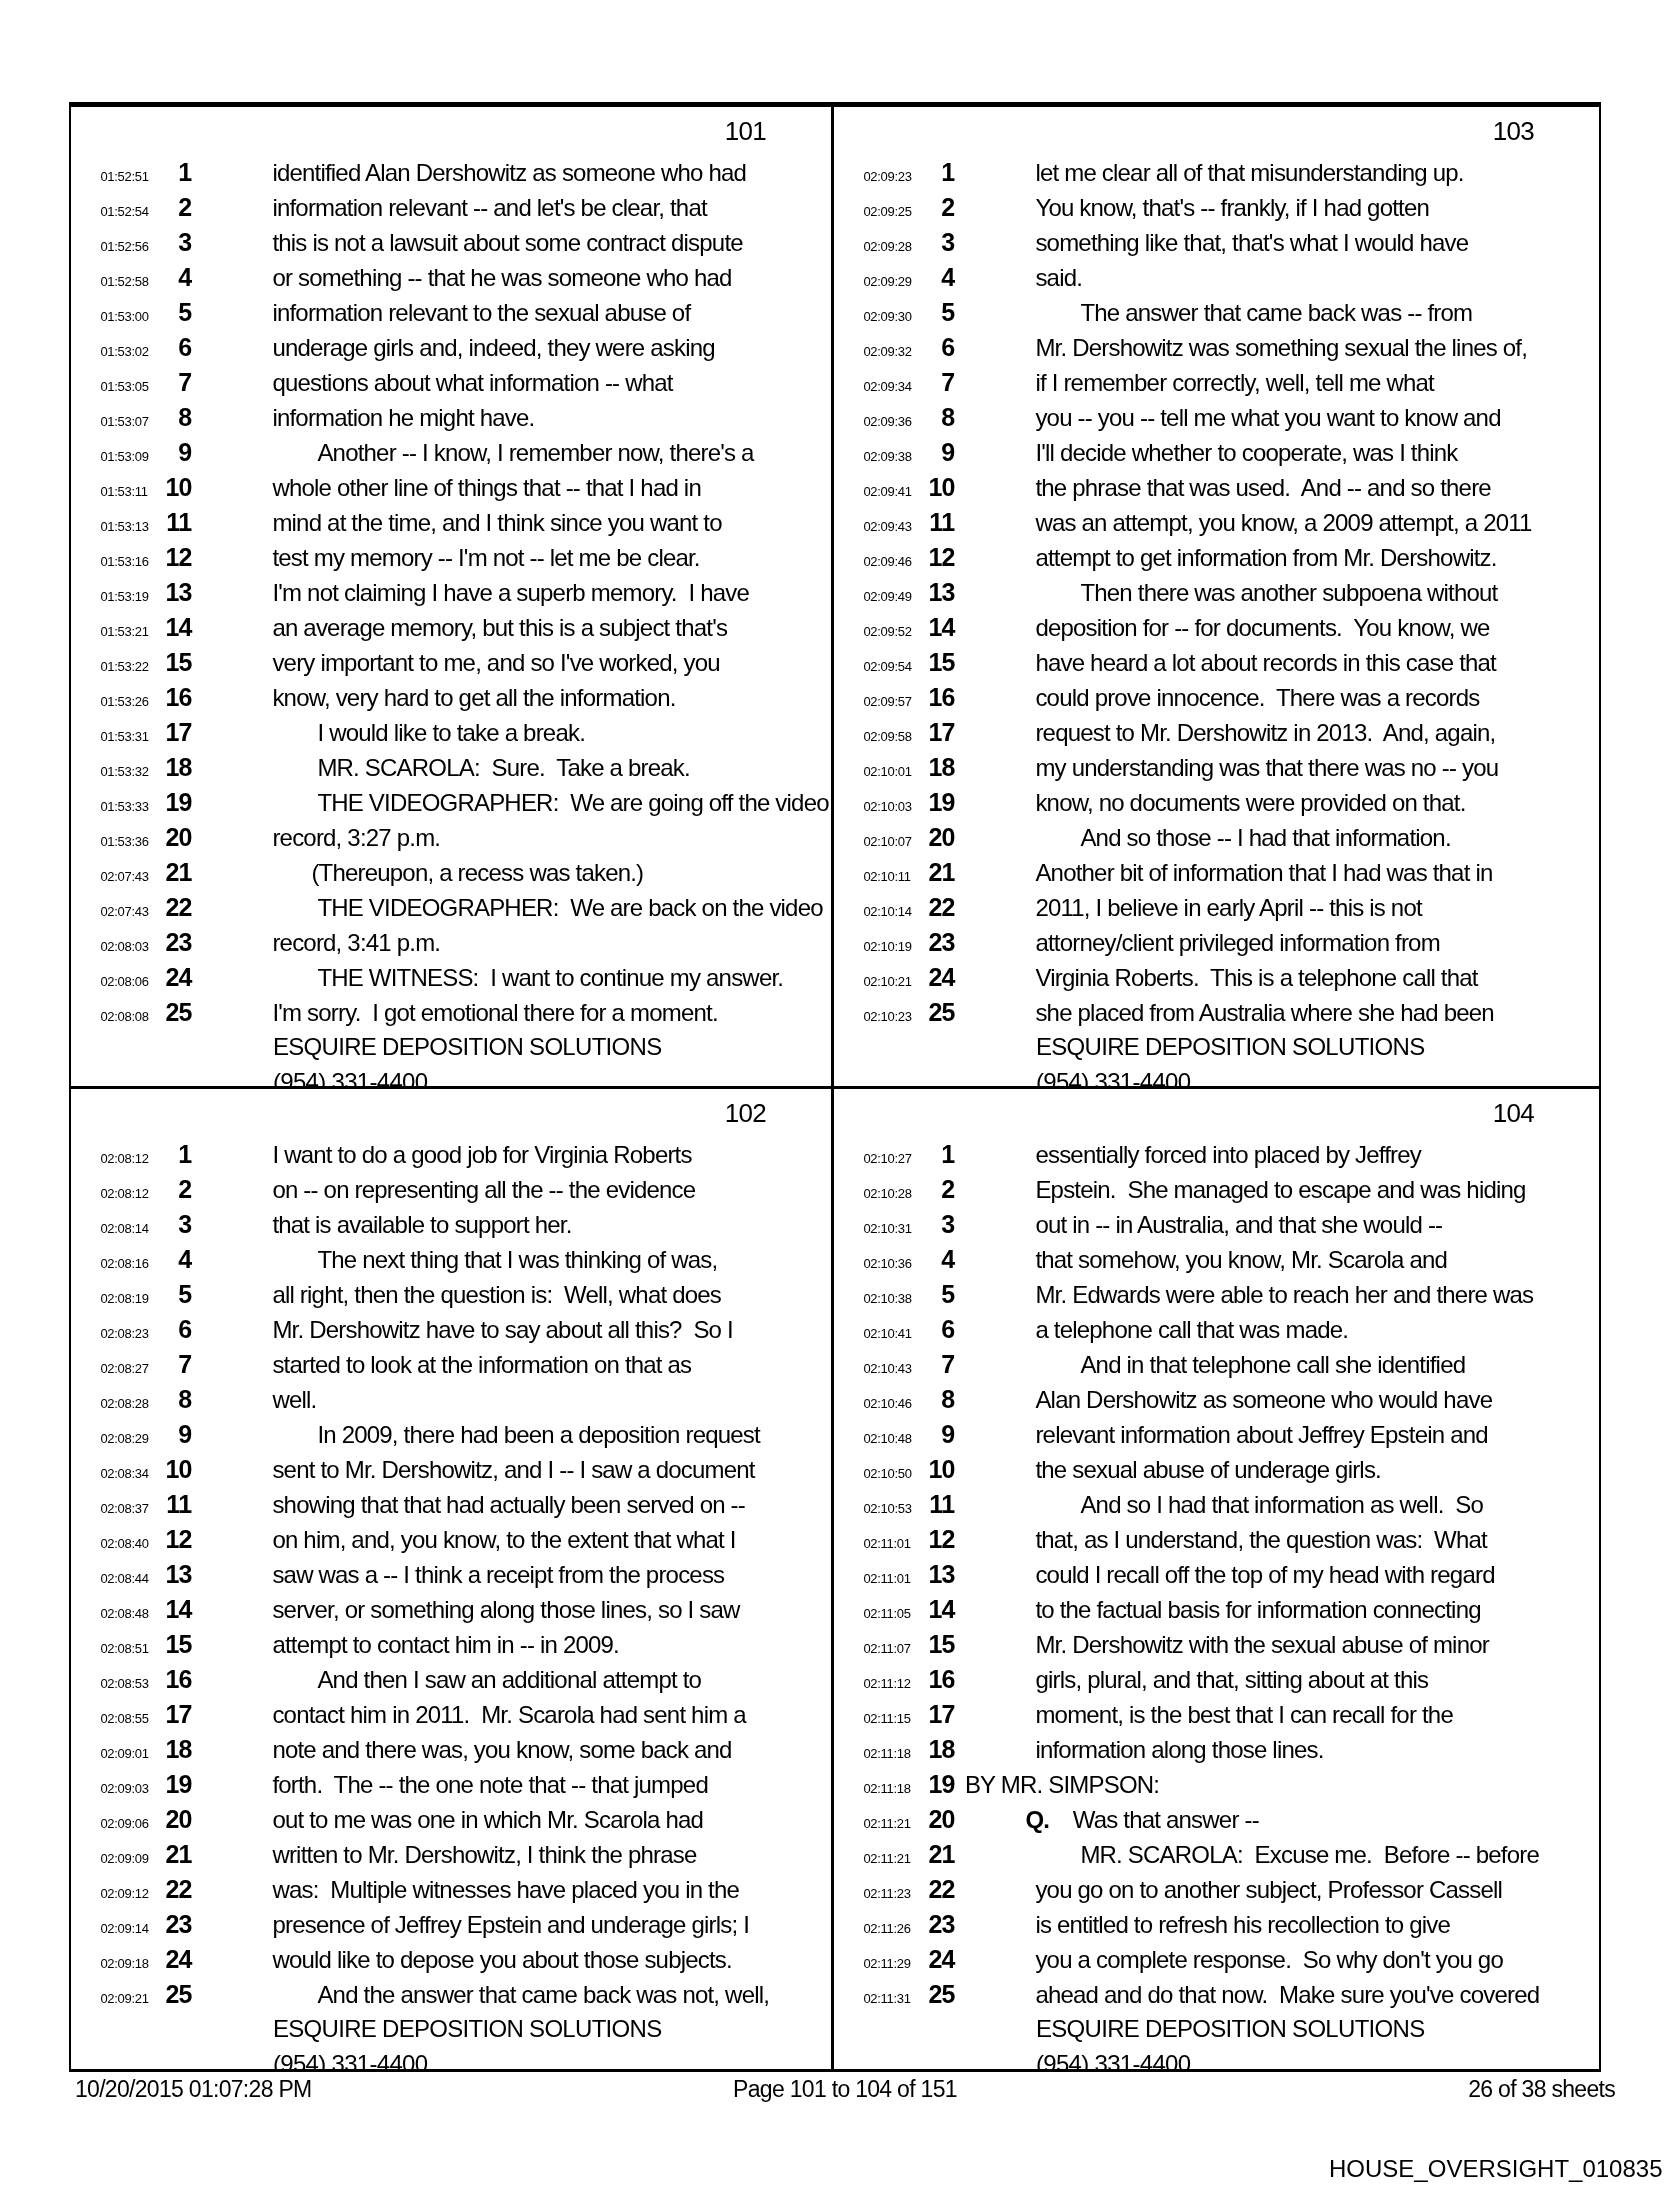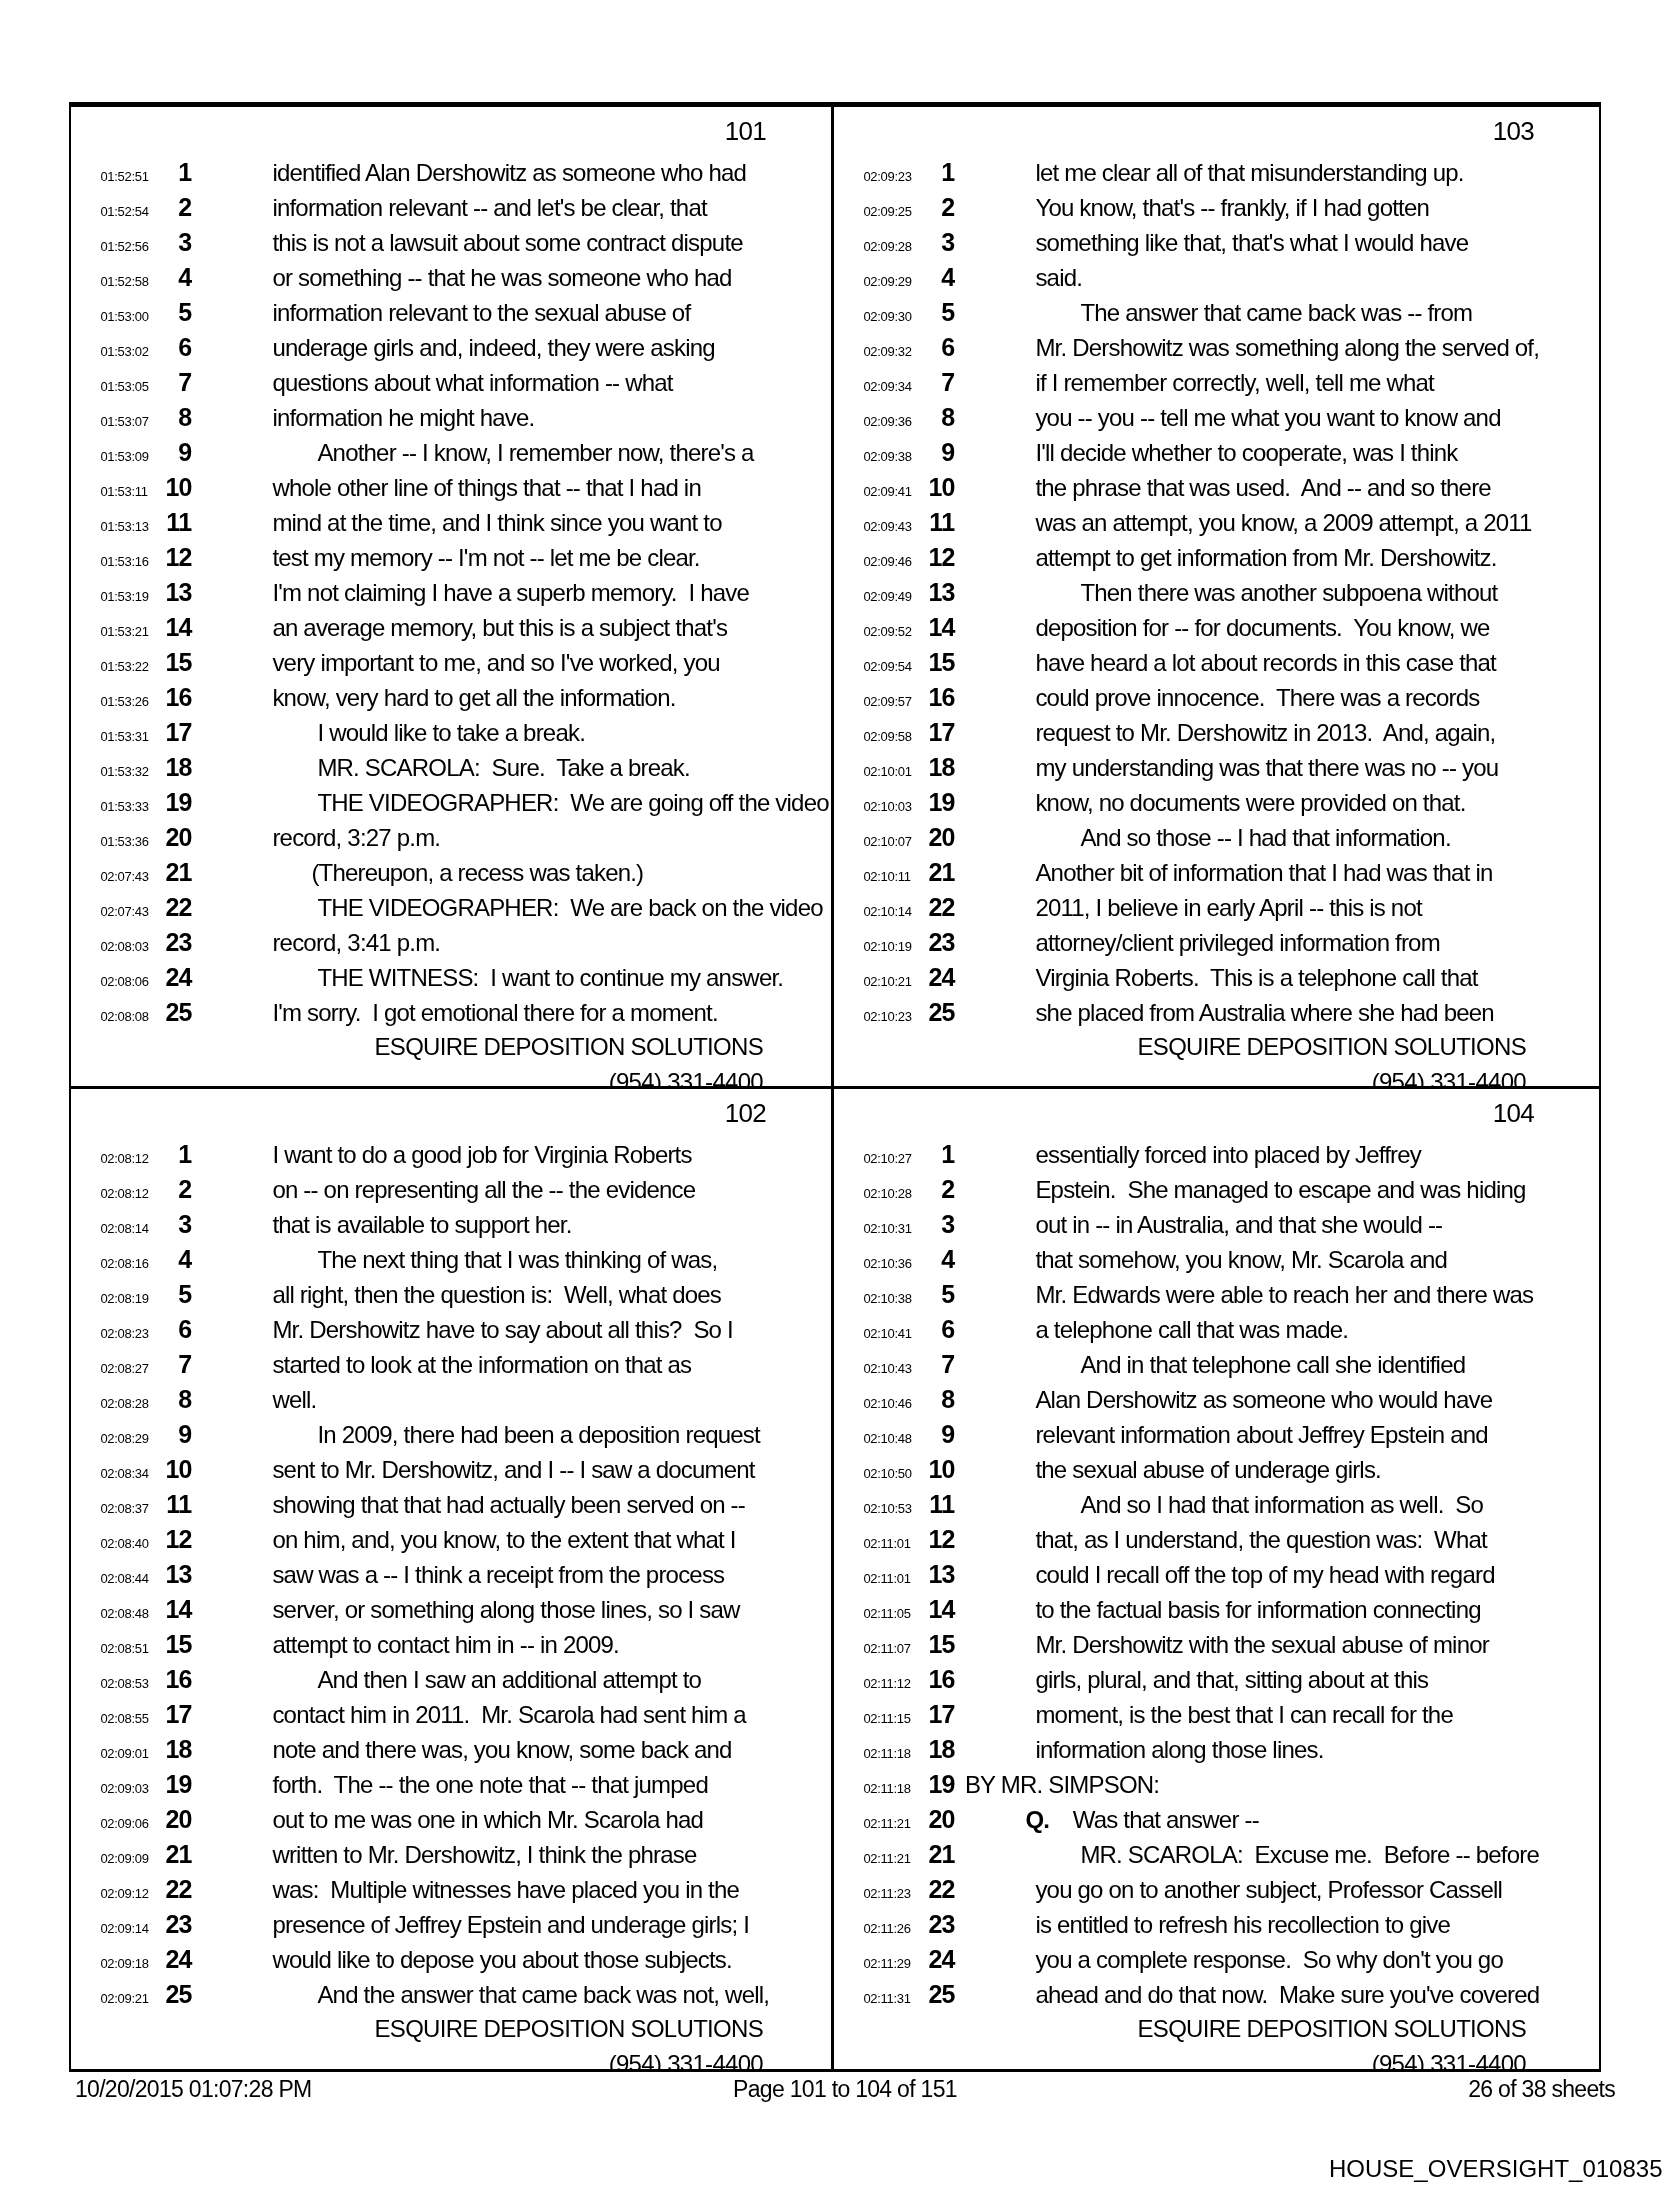--- a/index.html
+++ b/index.html
@@ -23,21 +23,21 @@
   .lines{position:absolute;top:51px;left:0;right:0;padding-left:15px;}
   .row{display:flex;align-items:baseline;height:35px;}
   .ts{margin-left:14.4px;width:65px;font-size:13px;letter-spacing:-0.3px;flex:none;}
   .ln{width:26px;text-align:right;font-size:25px;font-weight:bold;letter-spacing:-0.7px;flex:none;}
   .tx{margin-left:81px;font-size:24px;letter-spacing:-0.8px;white-space:pre;flex:none;}
   .tx.i1{margin-left:126px}
   .tx.i2{margin-left:120px}
   .tx.i3{margin-left:10.5px}
   .tx.iq{margin-left:71px}
   .q{font-weight:bold;margin-right:23.6px}
-  .qfoot{margin-left:187px;width:490px;text-align:right;font-size:24px;letter-spacing:-0.7px;}
+  .qfoot{margin-left:187px;width:490px;text-align:left;font-size:24px;letter-spacing:-0.7px;}
   .qfoot div{height:35px}
   .pfoot{position:absolute;left:75px;right:54px;top:2076px;height:29px;font-size:23px;letter-spacing:-0.7px;}
   .f-left{position:absolute;left:0;top:0}
   .f-center{position:absolute;left:50%;top:0;transform:translateX(-50%)}
   .f-right{position:absolute;right:0;top:0}
   .watermark{position:absolute;right:6.5px;top:2155px;font-size:24px;letter-spacing:0px;text-align:center;}
 </style>
 </head>
 <body>
 
@@ -204,21 +204,21 @@
           <span class="tx">said.</span>
         </div>
         <div class="row">
           <span class="ts">02:09:30</span>
           <span class="ln">5</span>
           <span class="tx i1">The answer that came back was -- from</span>
         </div>
         <div class="row">
           <span class="ts">02:09:32</span>
           <span class="ln">6</span>
-          <span class="tx">Mr. Dershowitz was something along the served of,</span>
+          <span class="tx">Mr. Dershowitz was something sexual the lines of,</span>
         </div>
         <div class="row">
           <span class="ts">02:09:34</span>
           <span class="ln">7</span>
           <span class="tx">if I remember correctly, well, tell me what</span>
         </div>
         <div class="row">
           <span class="ts">02:09:36</span>
           <span class="ln">8</span>
           <span class="tx">you -- you -- tell me what you want to know and</span>

